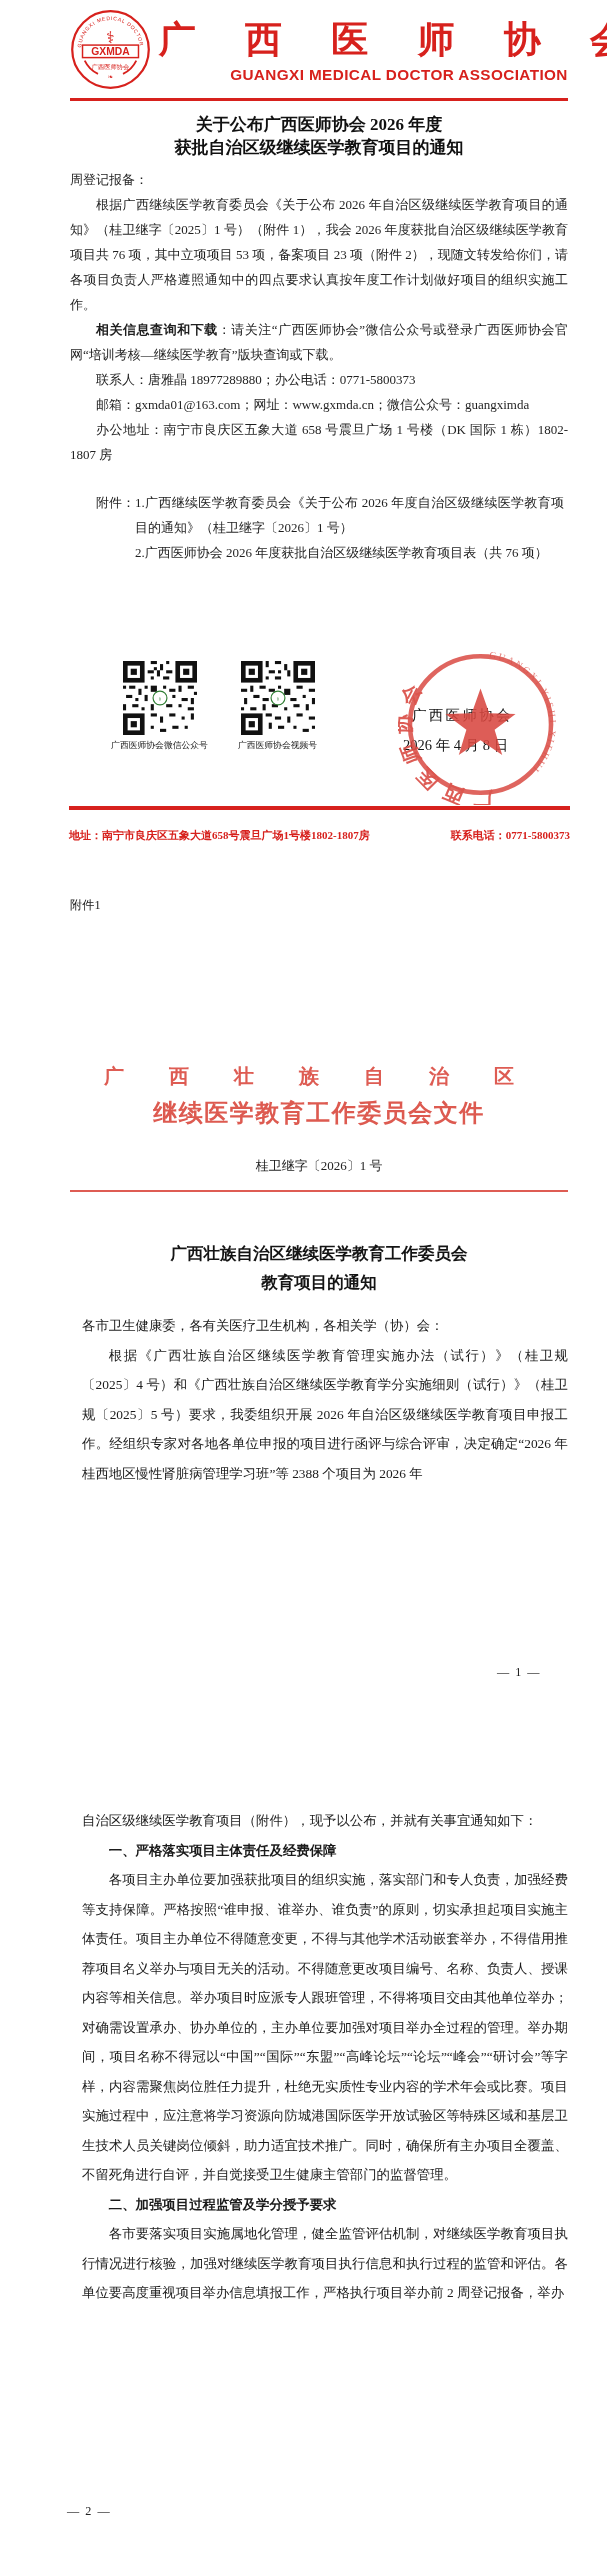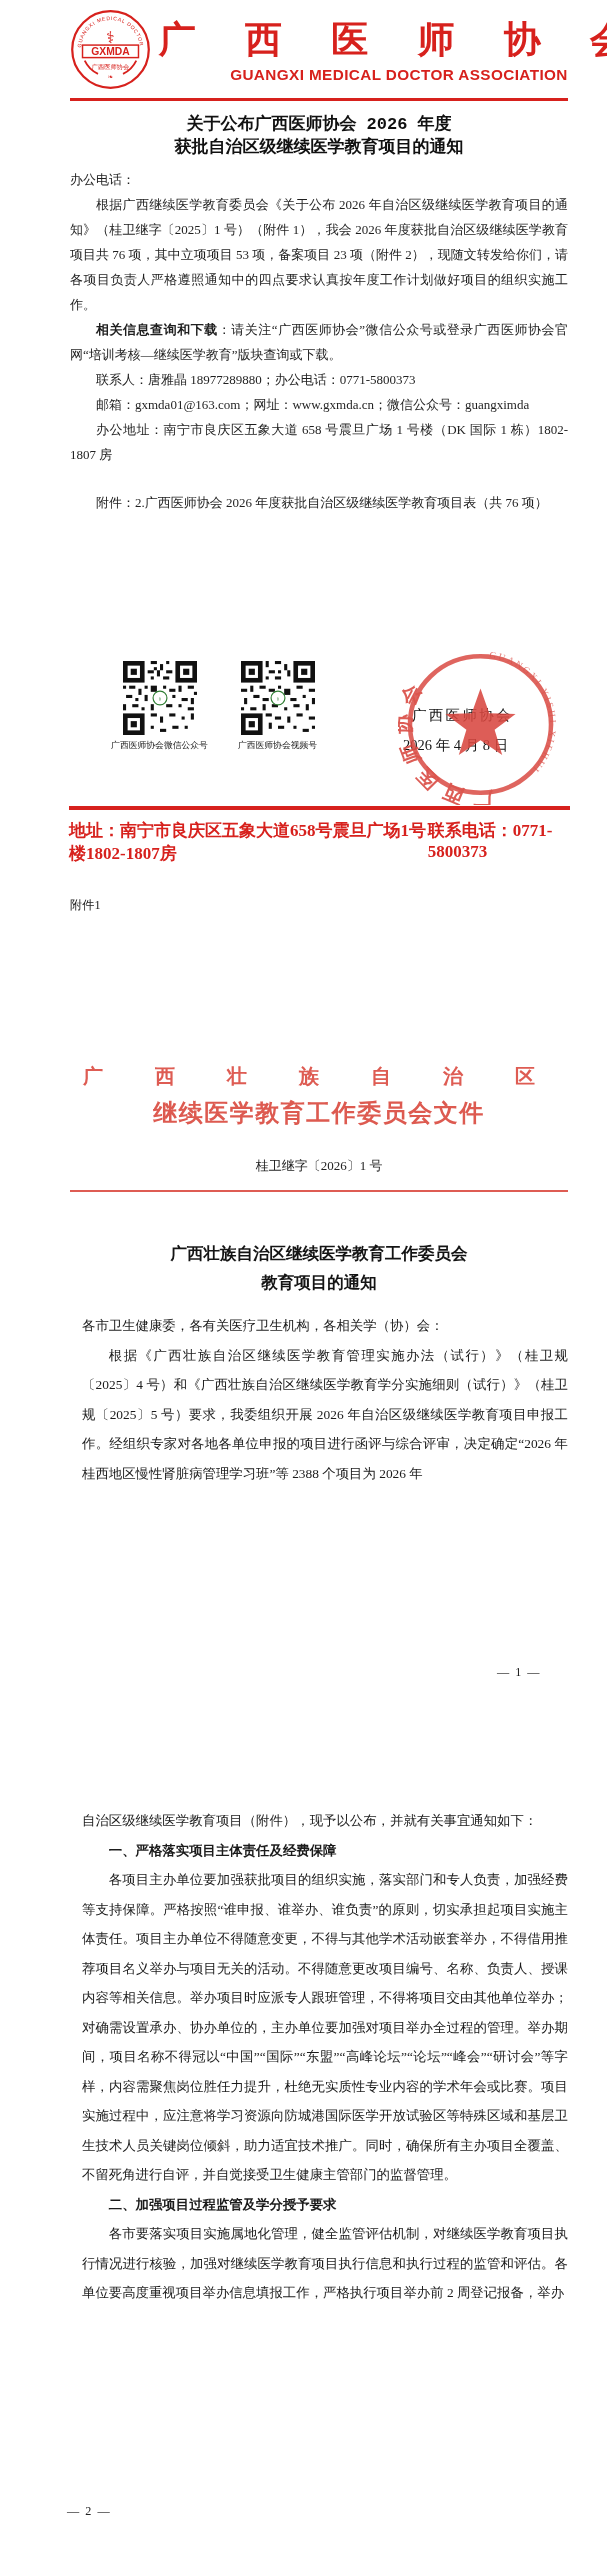--- a/index.html
+++ b/index.html
@@ -8,50 +8,50 @@
   
   .sec1{position:absolute;top:0;left:0;width:608px;height:865px;padding:9.2px 40px 0 70px;box-sizing:border-box;}
   .lh-header{display:flex;align-items:center;}
   .lh-logo{flex:0 0 81px;width:81px;height:81px;}
   .lh-titles{flex:1;text-align:center;}
   .lh-cn{font-size:37px;font-weight:bold;color:#d7211d;letter-spacing:20px;white-space:nowrap;
          font-family:"Liberation Serif",serif;margin-left:7.7px;}
   .lh-en{font-size:15.3px;font-weight:bold;color:#d7211d;letter-spacing:0.4px;white-space:nowrap;
          font-family:"Liberation Sans",sans-serif;margin-top:1.5px;}
   .lh-rule{height:3.1px;background:#d7211d;margin-top:7.7px;}
-  .lh-doc-title{margin:12.2px 0 0 0;text-align:center;font-family:Liberation Mono, monospace;
+  .lh-doc-title{margin:12.2px 0 0 0;text-align:center;font-family:Liberation Serif, serif;
                 font-weight:bold;font-size:17px;line-height:23px;color:#111;}
   .lh-docnum{margin-top:17px;text-align:right;font-size:12.6px;}
   .lh-body{margin-top:7.7px;font-size:13px;line-height:25px;text-align:justify;}
   .lh-body p{margin:0;}
   .ind{text-indent:2em;}
   .bold-label{font-weight:bold;font-family:"Liberation Sans",sans-serif;}
   .attach{margin-top:23px;display:flex;}
   .attach-label{white-space:nowrap;text-indent:2em;}
   .attach-items{width:429px;}
   .attach-items div{margin:0;}
   
   .qr-fig{position:absolute;width:115px;text-align:center;}
   .qr-fig svg{display:block;margin:0 auto;}
   .qr-label{margin-top:4.6px;font-size:8.8px;color:#222;font-family:"Liberation Sans",sans-serif;}
   .sig-org{position:absolute;left:412px;top:706px;font-size:14.5px;letter-spacing:2.3px;color:#151515;}
   .sig-date{position:absolute;left:403px;top:736px;font-size:14.5px;color:#151515;}
   .stamp{position:absolute;left:398px;top:644px;opacity:.92;}
   .lh-footer{position:absolute;left:69px;top:806px;width:501px;}
   .lh-footer-rule{height:3.8px;background:#d7211d;}
-  .lh-footer-row{display:flex;justify-content:space-between;margin-top:9px;color:#d7211d;
-                 font-size:17px;font-weight:bold;}
+  .lh-footer-row{display:flex;justify-content:space-between;margin-top:18px;color:#d7211d;
+                 font-size:11px;font-weight:bold;}
   
   .attach-marker{position:absolute;left:70px;top:897px;font-size:12.2px;color:#222;}
   
   .sec2p1,.sec2p2{position:absolute;left:0;width:608px;padding:0 40px 0 70px;box-sizing:border-box;}
   .sec2p1{top:1058px;}
   .sec2p2{top:1806px;}
   .rd-line1{padding-top:4.6px;text-align:center;color:#de5c53;font-size:20px;font-weight:bold;
-            letter-spacing:20px;white-space:nowrap;font-family:Liberation Mono, monospace;}
+            letter-spacing:20px;white-space:nowrap;font-family:Liberation Serif, serif;}
   .rd-line2{margin-top:7.7px;text-align:center;color:#dd5a50;font-size:24px;font-weight:bold;
             letter-spacing:1.5px;white-space:nowrap;font-family:"Liberation Serif",serif;}
   .rd-docnum{margin-top:27.6px;text-align:center;font-size:13px;color:#222;}
   .rd-rule{height:2.3px;background:#de5c53;margin-top:15.3px;}
   .rd-title{margin-top:47px;text-align:center;font-family:"Liberation Sans",sans-serif;
             font-weight:bold;font-size:16.5px;line-height:29px;color:#141414;}
   .rd-body{font-size:13.4px;line-height:29.5px;text-align:justify;color:#1b1b1b;margin-left:12px;}
   .rd-body p{margin:0;}
   .rd-salut{margin-top:23px;}
   .rd-heading{font-weight:bold;font-family:"Liberation Sans",sans-serif;text-indent:2em;}
@@ -89,29 +89,30 @@
     </div>
     <div class="lh-rule"></div>
 
     <h1 class="lh-doc-title">
       <span style="display:block">关于公布广西医师协会 2026 年度</span>
       <span style="display:block">获批自治区级继续医学教育项目的通知</span>
     </h1>
 
 
     <div class="lh-body">
-      <p>办公电话：</p>
+      <p>周登记报备：</p>
       <p class="ind">根据广西继续医学教育委员会《关于公布 2026 年自治区级继续医学教育项目的通知》（桂卫继字〔2025〕1 号）（附件 1），我会 2026 年度获批自治区级继续医学教育项目共 76 项，其中立项项目 53 项，备案项目 23 项（附件 2），现随文转发给你们，请各项目负责人严格遵照通知中的四点要求认真按年度工作计划做好项目的组织实施工作。</p>
       <p class="ind"><span class="bold-label">相关信息查询和下载</span><span>：请关注“广西医师协会”微信公众号或登录广西医师协会官网“培训考核—继续医学教育”版块查询或下载。</span></p>
       <p class="ind">联系人：唐雅晶 18977289880；办公电话：0771-5800373</p>
       <p class="ind">邮箱：gxmda01@163.com；网址：www.gxmda.cn；微信公众号：guangximda</p>
       <p class="ind">办公地址：南宁市良庆区五象大道 658 号震旦广场 1 号楼（DK 国际 1 栋）1802-1807 房</p>
       <div class="attach">
         <span class="attach-label">附件：</span>
         <div class="attach-items">
+          <div>1.广西继续医学教育委员会《关于公布 2026 年度自治区级继续医学教育项目的通知》（桂卫继字〔2026〕1 号）</div>
           <div>2.广西医师协会 2026 年度获批自治区级继续医学教育项目表（共 76 项）</div>
         </div>
       </div>
     </div>
 
     <figure class="qr-fig" style="left:220px;top:661px;margin:0">
       <svg width="74" height="74" viewBox="0 0 96 96">
         <rect width="96" height="96" fill="#fff"></rect>
         <g fill="#111">
           <rect x="0" y="0" width="28" height="28"></rect>

